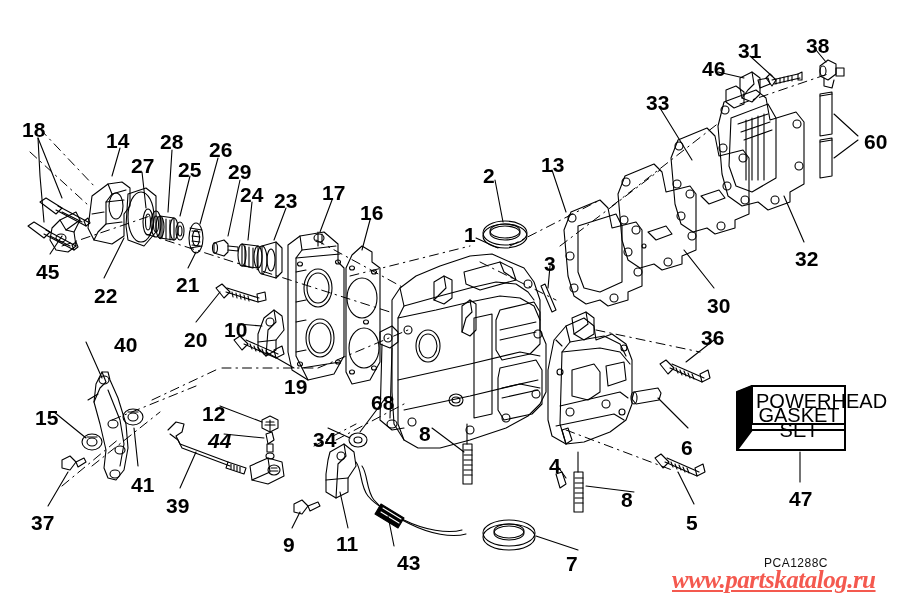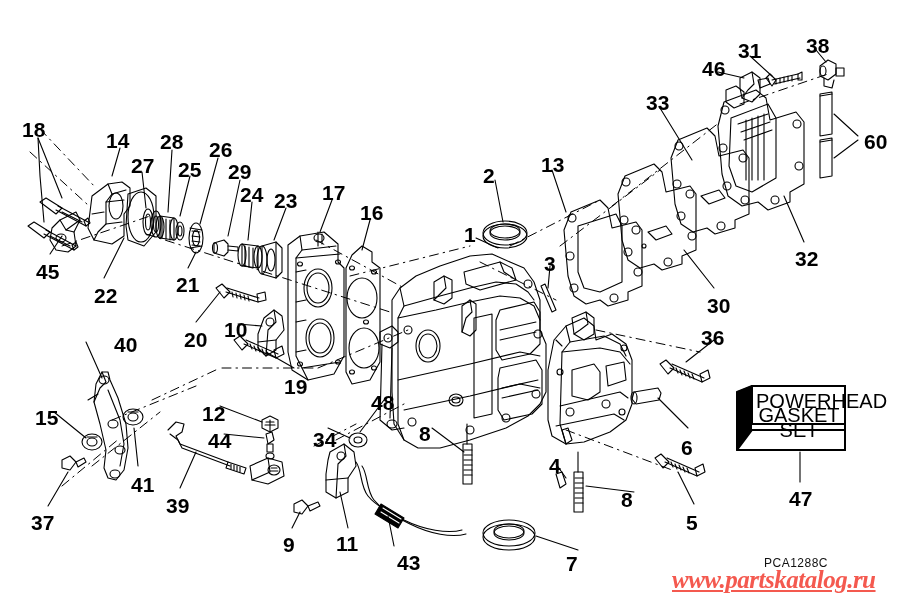--- a/index.html
+++ b/index.html
@@ -542,27 +542,27 @@
       <div class="lbl" style="left: 864px; top: 131px;">60</div>
       <div class="lbl" style="left: 795px; top: 248px;">32</div>
       <div class="lbl" style="left: 707px; top: 295px;">30</div>
       <div class="lbl" style="left: 701px; top: 327px;">36</div>
       <div class="lbl" style="left: 681px; top: 437px;">6</div>
       <div class="lbl" style="left: 686px; top: 512px;">5</div>
       <div class="lbl" style="left: 549px; top: 455px;">4</div>
       <div class="lbl" style="left: 419px; top: 423px;">8</div>
       <div class="lbl" style="left: 621px; top: 489px;">8</div>
       <div class="lbl" style="left: 566px; top: 553px;">7</div>
-      <div class="lbl" style="left: 371px; top: 392px;">48</div>
+      <div class="lbl" style="left: 371px; top: 392px;">68</div>
       <div class="lbl" style="left: 313px; top: 429px;">34</div>
       <div class="lbl" style="left: 336px; top: 533px;">11</div>
       <div class="lbl" style="left: 397px; top: 552px;">43</div>
       <div class="lbl" style="left: 283px; top: 534px;">9</div>
       <div class="lbl" style="left: 202px; top: 403px;">12</div>
-      <div class="lbl" style="left: 208px; top: 430px;">44</div>
+      <div class="lbl" style="left: 208px; top: 430px; font-style: italic;">44</div>
       <div class="lbl" style="left: 166px; top: 495px;">39</div>
       <div class="lbl" style="left: 71px; top: 334px; margin-left: 43px;">40</div>
       <div class="lbl" style="left: 35px; top: 407px;">15</div>
       <div class="lbl" style="left: 131px; top: 474px;">41</div>
       <div class="lbl" style="left: 31px; top: 512px;">37</div>
       <div class="lbl" style="left: 789px; top: 488px;">47</div>
     </div>
 
   <div class="box-title" style="left:756px;top:390px;width:86px;">POWERHEAD</div>
   <div class="box-title" style="left:756px;top:404px;width:86px;">GASKET</div>

